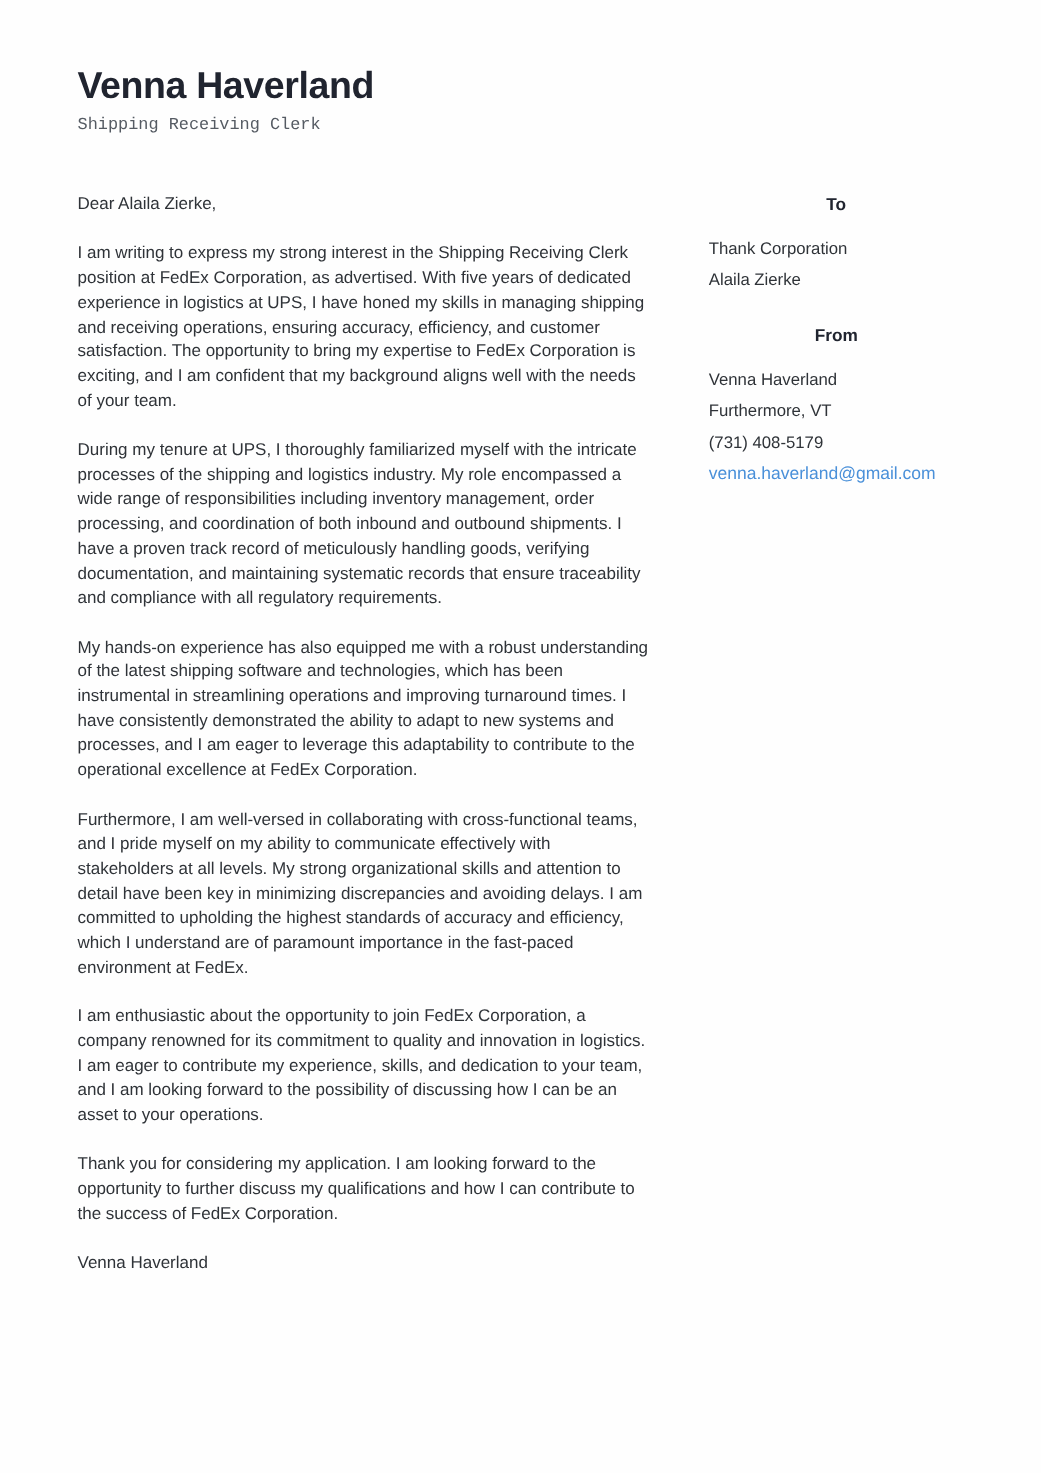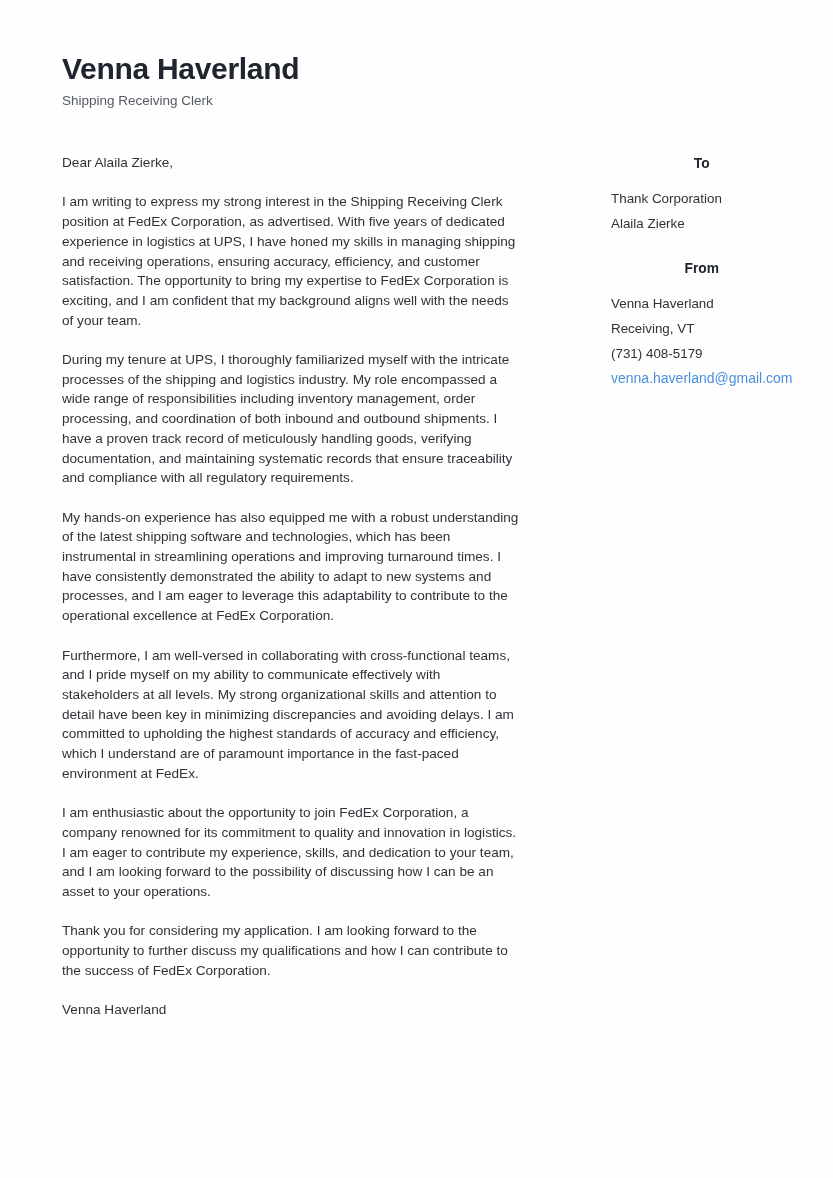--- a/index.html
+++ b/index.html
@@ -36,27 +36,27 @@
     color: #20242f;
     line-height: 1.15;
     margin: 0 0 5px 0;
   }
   .candidate-title {
     font-size: 13.5px;
     font-weight: 400;
     color: #555b63;
     line-height: 1.3;
     margin: 0;
+    font-family: Liberation Mono, monospace;
   }
 
   
   .letter-columns {
     display: flex;
     align-items: flex-start;
-    gap: 44px;
   }
   .letter-body {
     width: 458px;
     flex: 0 0 458px;
   }
   .letter-meta {
     flex: 1 1 auto;
     padding-left: 47px;
     padding-top: 2px;
   }
@@ -145,21 +145,21 @@
 
       <div class="meta-block">
         <div class="meta-heading">To</div>
         <div class="meta-line">Thank Corporation</div>
         <div class="meta-line">Alaila Zierke</div>
       </div>
 
       <div class="meta-block">
         <div class="meta-heading">From</div>
         <div class="meta-line">Venna Haverland</div>
-        <div class="meta-line">Receiving, VT</div>
+        <div class="meta-line">Furthermore, VT</div>
         <div class="meta-line">(731) 408-5179</div>
         <div>
           <span class="meta-email">venna.haverland@gmail.com</span>
         </div>
       </div>
 
     </div>
 
   </div>
 

